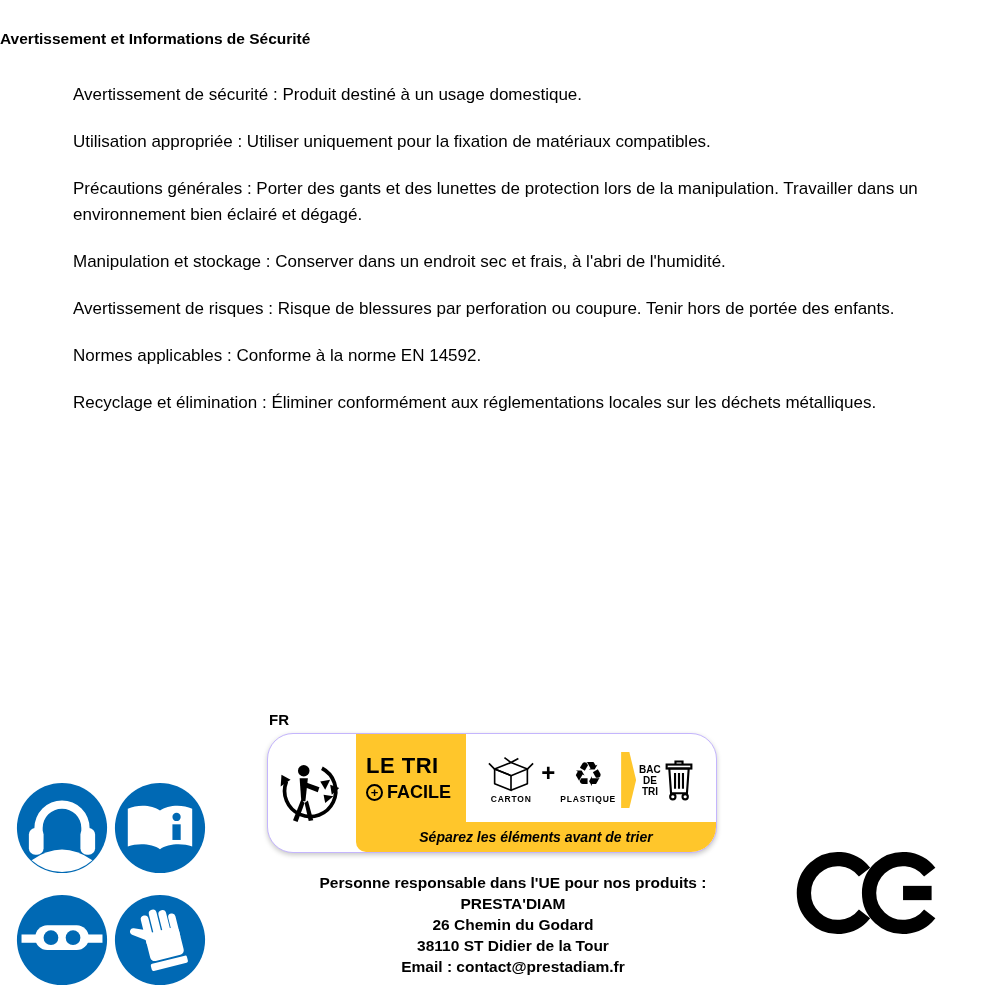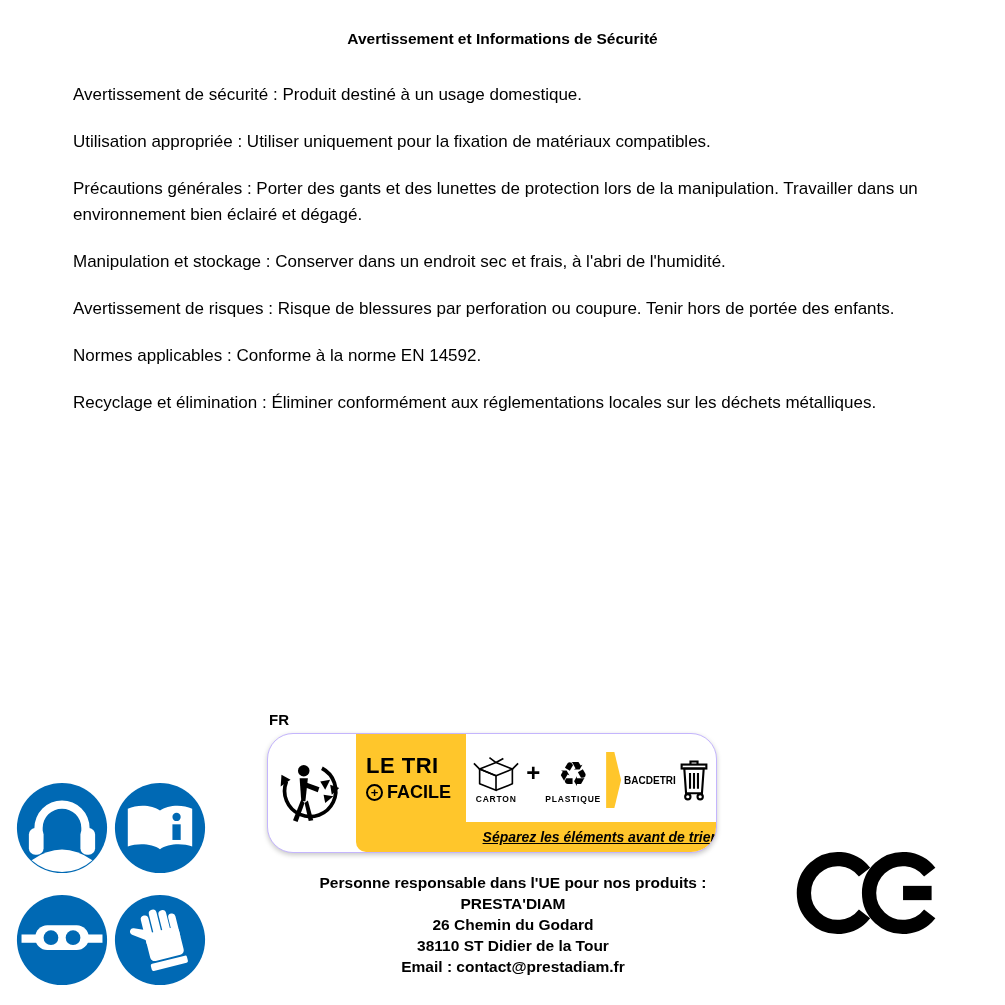--- a/index.html
+++ b/index.html
@@ -7,21 +7,20 @@
   body {
     width: 1005px; height: 1005px;
     background: #ffffff;
     color: #000;
     font-family: "Liberation Sans", sans-serif;
     position: relative;
     overflow: hidden;
   }
   .title {
     margin: 0; padding-top: 30px;
-    text-align: center;
     font-size: 15.5px; font-weight: bold;
   }
   .content { margin: 34px 45px 0 73px; }
   .content p { font-size: 17px; line-height: 26px; margin: 4px 0 21px 0; }
 
   
   .icons-grid {
     position: absolute; left: 16px; top: 782px;
     display: grid; grid-template-columns: repeat(2, 92px); gap: 20px 6px;
   }
@@ -63,29 +62,28 @@
   .material-label { font-size: 8.5px; font-weight: bold; letter-spacing: .8px; margin-top: 2px; white-space: nowrap; }
   .plus-sign { font-size: 24px; font-weight: bold; margin-bottom: 14px; }
   .recycle-glyph { font-size: 34px; line-height: 36px; color: #000; }
   .carton-svg { width: 50px; height: 36px; display: block; }
   .bac { display: flex; align-items: center; gap: 3px; padding-right: 2px; }
   .bac-chevron {
     width: 15px; height: 56px; flex: none;
     background: var(--tri-yellow, #ffc62b);
     clip-path: polygon(0 0, 55% 0, 100% 50%, 55% 100%, 0 100%);
   }
-  .bac-text { display: flex; flex-direction: row; align-items: center; font-size: 10px; font-weight: bold; line-height: 11px; }
+  .bac-text { display: flex; flex-direction: column; align-items: center; font-size: 10px; font-weight: bold; line-height: 11px; }
   .bin svg { width: 30px; height: 44px; display: block; }
   .strip {
     height: 30px; flex: none;
     background: var(--tri-yellow, #ffc62b);
-    display: flex; align-items: center; justify-content: flex-end;
+    display: flex; align-items: center; justify-content: center;
     font-weight: bold; font-style: italic; font-size: 14px;
     border-bottom-left-radius: 10px;
-    text-decoration: underline;
   }
 
   
   .contact {
     position: absolute; left: 263px; top: 872px; width: 500px;
     text-align: center; font-weight: bold; font-size: 15.5px; line-height: 21px;
   }
 
   
   .ce-mark { position: absolute; left: 795px; top: 846px; }

